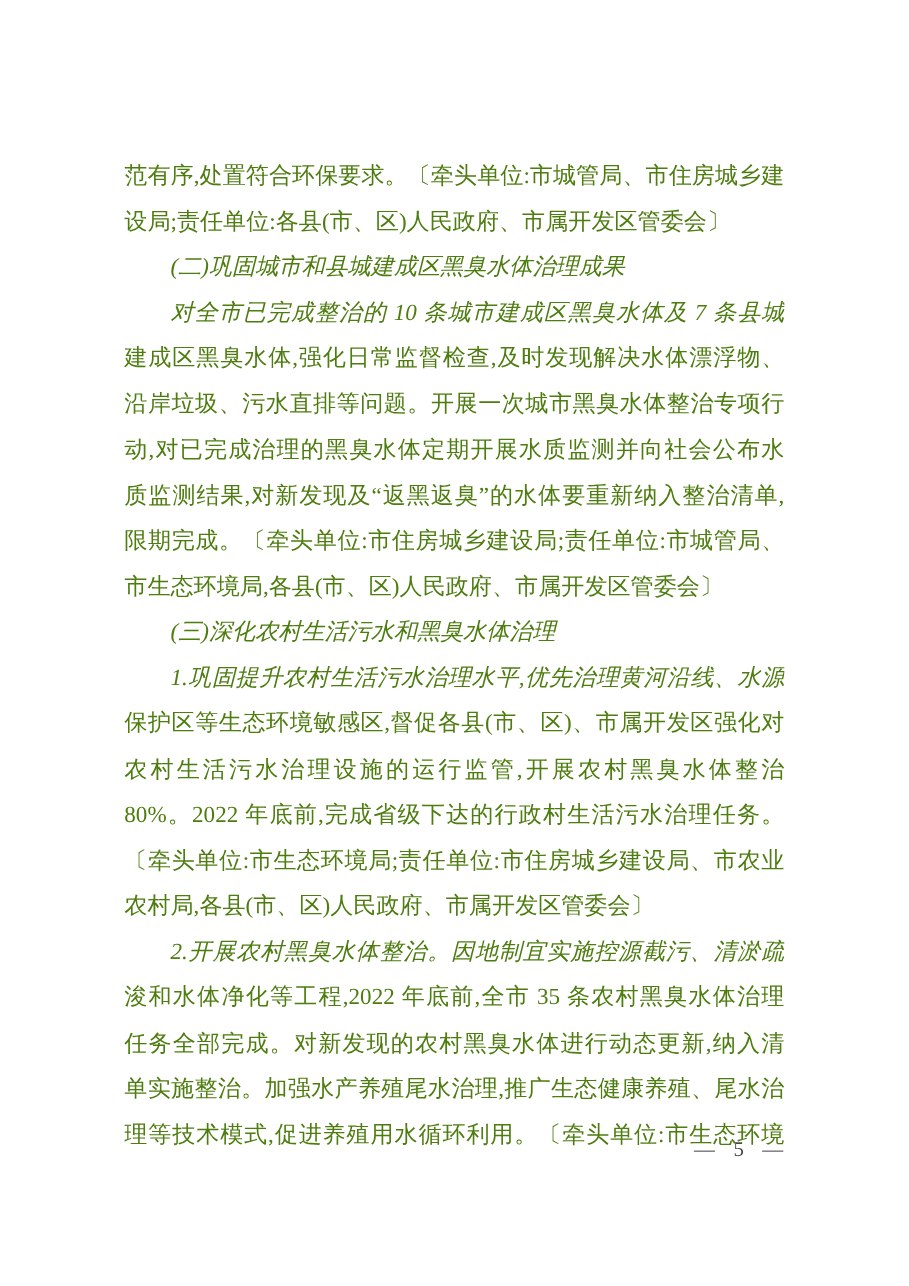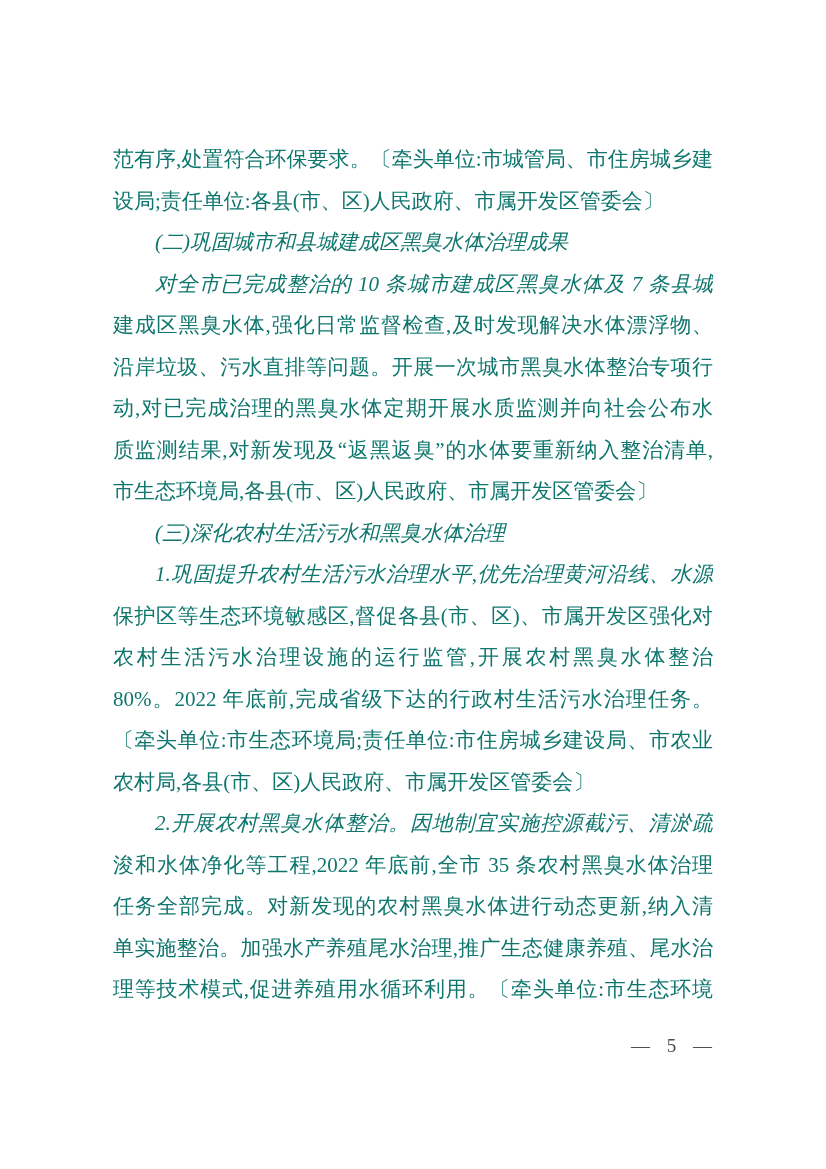--- a/index.html
+++ b/index.html
@@ -21,21 +21,21 @@
     height: 1169px;
     background: #ffffff;
   }
   .content {
     position: absolute;
     left: 113px;
     top: 139px;
     width: 600px;
     font-size: 21px;
     line-height: 41.5px;
-    color: #0f766e;
+    color: #4d7c0f;
     letter-spacing: 0;
   }
   .line {
     text-align: justify;
     text-align-last: justify;
     text-justify: inter-character;
     white-space: normal;
     height: 41.5px;
     overflow: hidden;
   }
@@ -65,20 +65,21 @@
 
   <div class="content">
     <div class="line">范有序,处置符合环保要求。〔牵头单位:市城管局、市住房城乡建</div>
     <div class="line noj">设局;责任单位:各县(市、区)人民政府、市属开发区管委会〕</div>
     <div class="line noj ind">(二)巩固城市和县城建成区黑臭水体治理成果</div>
     <div class="line ind">对全市已完成整治的 10 条城市建成区黑臭水体及 7 条县城</div>
     <div class="line">建成区黑臭水体,强化日常监督检查,及时发现解决水体漂浮物、</div>
     <div class="line">沿岸垃圾、污水直排等问题。开展一次城市黑臭水体整治专项行</div>
     <div class="line">动,对已完成治理的黑臭水体定期开展水质监测并向社会公布水</div>
     <div class="line">质监测结果,对新发现及“返黑返臭”的水体要重新纳入整治清单,</div>
+    <div class="line">限期完成。〔牵头单位:市住房城乡建设局;责任单位:市城管局、</div>
     <div class="line noj">市生态环境局,各县(市、区)人民政府、市属开发区管委会〕</div>
     <div class="line noj ind">(三)深化农村生活污水和黑臭水体治理</div>
     <div class="line ind">1.巩固提升农村生活污水治理水平,优先治理黄河沿线、水源</div>
     <div class="line">保护区等生态环境敏感区,督促各县(市、区)、市属开发区强化对</div>
     <div class="line">农村生活污水治理设施的运行监管,开展农村黑臭水体整治</div>
     <div class="line">80%。2022 年底前,完成省级下达的行政村生活污水治理任务。</div>
     <div class="line">〔牵头单位:市生态环境局;责任单位:市住房城乡建设局、市农业</div>
     <div class="line noj">农村局,各县(市、区)人民政府、市属开发区管委会〕</div>
     <div class="line ind">2.开展农村黑臭水体整治。因地制宜实施控源截污、清淤疏</div>
     <div class="line">浚和水体净化等工程,2022 年底前,全市 35 条农村黑臭水体治理</div>

